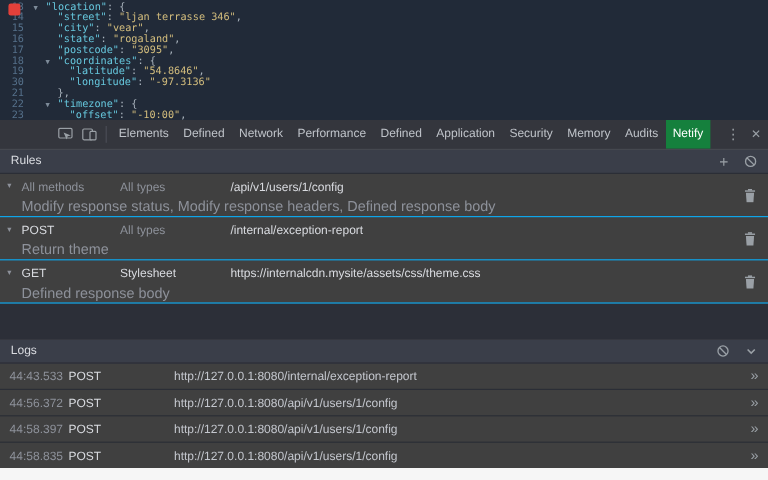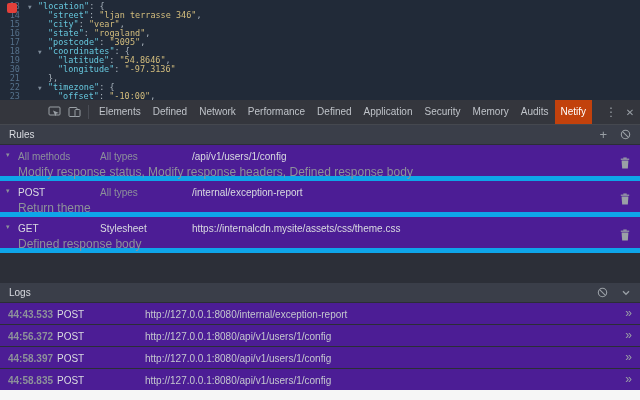--- a/index.html
+++ b/index.html
@@ -18,45 +18,45 @@
   .tok-str { color:#d3bd7d; }
   .tok-punct { color:#aab4be; }
 
   
   .tabbar { position:absolute; top:100px; left:0; width:640px; height:25px; background:#34363d;
             display:flex; align-items:center; border-bottom:1px solid #45484f;padding-left:44px; }
   .tb-icon { flex:none; width:20px; height:24px; display:flex; align-items:center; justify-content:center; }
   .tb-sep { flex:none; width:1px; height:14px; background:#4a4d55; margin:0 4px; }
   .tabs { flex:1; display:flex; align-items:stretch; height:24px; overflow:hidden; }
   .tab { flex:none; padding:0 6px; line-height:24px; font-size:10px; color:#bfc3c9; white-space:nowrap; }
-  .tab.active { background:#c2410c; color:#fff; }
+  .tab.active { background:#15803d; color:#fff; }
   .tb-menu { flex:none; width:18px; text-align:center; color:#9aa0a6; font-size:12px; }
   .tb-close { flex:none; width:20px; text-align:center; color:#9aa0a6; font-size:10px; }
 
   
-  .panel { position:absolute; top:125px; left:0; width:640px; height:265px; background:#4c1d95; }
+  .panel { position:absolute; top:125px; left:0; width:640px; height:265px; background:#404040; }
   .sec-header { height:20px; background:#3a3e49; border-bottom:1px solid #2b2e36;
                 display:flex; align-items:center; padding:0 9px; }
   .sec-title { font-size:10px; color:#d9dbe0; flex:1; }
   .hdr-icon { flex:none; margin-left:13px; display:flex; align-items:center; }
   .plus { color:#9aa0a6; font-size:13px; line-height:13px; }
 
-  .rule-row { position:relative; height:36px; border-bottom:5px solid #0ea5e9; font-size:10px; color:#d9dbe0; }
+  .rule-row { position:relative; height:36px; border-bottom:1px solid #0ea5e9; font-size:10px; color:#d9dbe0; }
   .r-arrow { position:absolute; left:6px; top:6px; font-size:7px; color:#8d919a; }
   .r-method { position:absolute; left:18px; top:6px; }
   .r-type { position:absolute; left:100px; top:6px; }
   .r-pattern { position:absolute; left:192px; top:6px; }
   .r-actions { position:absolute; left:18px; top:20px; font-size:12px; color:#8d919a; white-space:nowrap; }
   .r-trash { position:absolute; right:10px; top:12px; }
   .muted { color:#8d919a; }
 
   .gap { height:30px; background:#2c2f38; }
 
   .log-row { position:relative; height:22px; border-bottom:1px solid #2b2e36; font-size:10px; color:#d9dbe0; }
-  .l-time { position:absolute; left:8px; top:6px; color:#8d919a;font-weight:bold; }
+  .l-time { position:absolute; left:8px; top:6px; color:#8d919a; }
   .l-method { position:absolute; left:57px; top:6px; }
   .l-url { position:absolute; left:145px; top:6px; color:#c4c7ce; white-space:nowrap; }
   .l-more { position:absolute; right:8px; top:3px; color:#9aa0a6; font-size:12px; }
 
   .bottom-strip { position:absolute; top:390px; left:0; width:640px; height:10px; background:#f6f6f6; }
 </style>
 </head>
 <body>
 
 <div class="screen">

